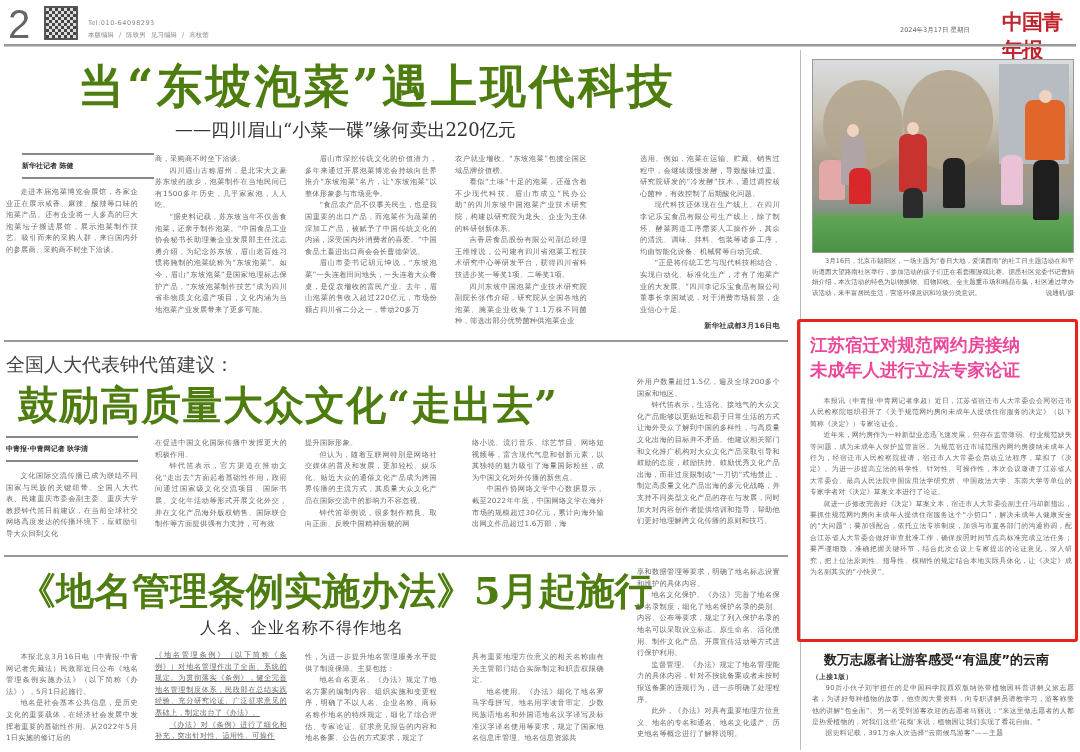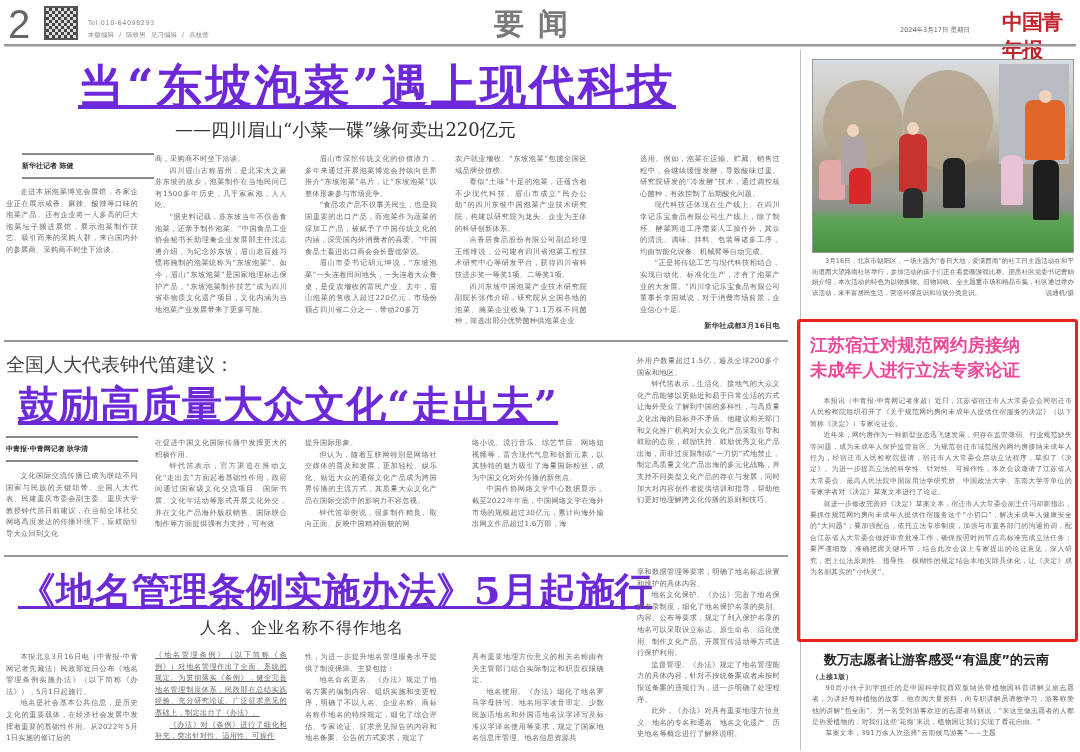--- a/index.html
+++ b/index.html
@@ -19,21 +19,21 @@
   .rule-top { position: absolute; left: 4px; top: 44px; width: 1072px; height: 3px; background: #9a9a9a; border-bottom: 1px solid #ccc; }
 
   
   .col { position: absolute; font-size: 7.2px; line-height: 11.6px; color: #6a6a6a; text-align: justify; overflow: hidden; letter-spacing: .3px; }
   .col p { text-indent: 2em; }
   .col p.noind { text-indent: 0; }
   .sig { text-align: right; font-weight: bold; color: #444; }
 
   .byline { position: absolute; font-size: 7px; color: #333; font-weight: bold; padding: 6px 0; border-top: 2px solid #888; border-bottom: 2px solid #888; }
 
-  .h1 { position: absolute; font-family: "DejaVu Serif", serif; font-weight: bold; color: #6d28d9; white-space: nowrap; text-decoration: underline; }
+  .h1 { position: absolute; font-family: "DejaVu Serif", serif; font-weight: bold; color: #4d7c0f; white-space: nowrap; }
   .h2 { position: absolute; font-family: "DejaVu Serif", serif; color: #333; white-space: nowrap; }
 
   .hrule { position: absolute; height: 2px; background: #999; }
   .vrule { position: absolute; width: 1px; background: #bbb; }
 
   
   .photo { position: absolute; left: 812px; top: 59px; width: 262px; height: 194px; overflow: hidden; border: 1px solid #999;
     background: linear-gradient(to bottom, #d9dde0 0%, #c9c2b5 30%, #a59a85 55%, #9a9890 70%, #8a8f86 78%, #5fa457 82%, #4a9243 100%); }
   .photo .bld { position: absolute; right: 4px; top: 4px; width: 70px; height: 100px; background: #b7bcc3; }
   .photo .tree { position: absolute; border-radius: 50%; background: #b3a48d; opacity: .85; }
@@ -49,21 +49,20 @@
   .small-title { position: absolute; left: 824px; top: 651px; font-size: 13px; font-weight: bold; color: #222; font-family: "DejaVu Sans", sans-serif; white-space: nowrap; }
 </style>
 </head>
 <body>
 
 <div class="masthead">
   <div class="page-num">2</div>
   <div class="qr"></div>
   <div class="tel">Tel:010-64098293</div>
   <div class="editors">本版编辑 / 陈铁男  见习编辑 / 高枝蕾</div>
-  <div class="section">要闻</div>
   <div class="date">2024年3月17日 星期日</div>
   <div class="logo">中国青年报</div>
 </div>
 <div class="rule-top"></div>
 
 <div class="h1" style="left:78px;top:56px;font-size:46px;letter-spacing:3px;">当“东坡泡菜”遇上现代科技</div>
 <div class="h2" style="left:175px;top:118px;font-size:18px;">——四川眉山“小菜一碟”缘何卖出220亿元</div>
 
 <div class="byline" style="left:6px;top:153px;width:132px;margin-left:16px;">新华社记者 陈健</div>
 
@@ -131,21 +130,21 @@
 </div>
 <div class="col" style="left:305px;top:437px;width:132px;height:115px;">
   <p class="noind">提升国际形象。</p>
   <p>但认为，随着互联网特别是网络社交媒体的普及和发展，更加轻松、娱乐化、贴近大众的通俗文化产品成为跨国界传播的主流方式，其质量大众文化产品在国际交流中的影响力不容忽视。</p>
   <p>钟代笛举例说，很多制作精良、取向正面、反映中国精神面貌的网</p>
 </div>
 <div class="col" style="left:472px;top:437px;width:132px;height:115px;">
   <p class="noind">络小说、流行音乐、综艺节目、网络短视频等，富含现代气息和创新元素，以其独特的魅力吸引了海量国际粉丝，成为中国文化对外传播的新焦点。</p>
   <p>中国作协网络文学中心数据显示，截至2022年年底，中国网络文学在海外市场的规模超过30亿元，累计向海外输出网文作品超过1.6万部，海</p>
 </div>
-<div class="col" style="left:637px;top:355px;width:143px;height:197px;">
+<div class="col" style="left:637px;top:376px;width:143px;height:197px;">
   <p class="noind">外用户数量超过1.5亿，遍及全球200多个国家和地区。</p>
   <p>钟代笛表示，生活化、接地气的大众文化产品能够以更贴近和易于日常生活的方式让海外受众了解到中国的多样性，与高质量文化出海的目标并不矛盾。他建议相关部门和文化推广机构对大众文化产品采取引导和鼓励的态度，鼓励扶持、鼓励优秀文化产品出海，而非过度限制或“一刀切”式地禁止，制定高质量文化产品出海的多元化战略，并支持不同类型文化产品的存在与发展，同时加大对内容创作者提供培训和指导，帮助他们更好地理解跨文化传播的原则和技巧。</p>
 </div>
 
 <div class="hrule" style="left:4px;top:555px;width:784px;"></div>
 
 <div class="h1" style="left:18px;top:566px;font-size:38px;">《地名管理条例实施办法》5月起施行</div>
 <div class="h2" style="left:200px;top:618px;font-size:16px;letter-spacing:1px;">人名、企业名称不得作地名</div>
 
 <div class="col" style="left:6px;top:651px;width:132px;height:101px;">
@@ -179,14 +178,14 @@
 <div class="col" style="left:810px;top:396px;width:262px;height:236px;font-size:6.8px;line-height:11.4px;">
   <p>本报讯（中青报·中青网记者李超）近日，江苏省宿迁市人大常委会会同宿迁市人民检察院组织召开了《关于规范网约房向未成年人提供住宿服务的决定》（以下简称《决定》）专家论证会。</p>
   <p>近年来，网约房作为一种新型业态迅飞速发展，但存在监管薄弱、行业规范缺失等问题，成为未成年人保护监管盲区。为规范宿迁市域范围内网约房接纳未成年人行为，经宿迁市人民检察院提请，宿迁市人大常委会启动立法程序，草拟了《决定》。为进一步提高立法的科学性、针对性、可操作性，本次会议邀请了江苏省人大常委会、最高人民法院中国应用法学研究所、中国政法大学、东南大学等单位的专家学者对《决定》草案文本进行了论证。</p>
   <p>就进一步修改完善好《决定》草案文本，宿迁市人大常委会副主任冯却新指出，要抓住规范网约房向未成年人提供住宿服务这个“小切口”，解决未成年人健康安全的“大问题”；要加强配合，依托立法专班制度，加强与市直各部门的沟通协调，配合江苏省人大常委会做好审查批准工作，确保按照时间节点高标准完成立法任务；要严谨细致，准确把握关键环节，结合此次会议上专家提出的论证意见，深入研究，把上位法原则性、指导性、模糊性的规定结合本地实际具体化，让《决定》成为名副其实的“小快灵”。</p>
 </div>
 
 <div class="small-title">数万志愿者让游客感受“有温度”的云南</div>
 <div class="col" style="left:812px;top:672px;width:262px;height:80px;font-size:6.8px;line-height:11.2px;">
   <p class="noind" style="font-weight:bold;color:#444;">（上接1版）</p>
   <p>90后小伙子刘宇担任的是中国科学院西双版纳热带植物园科普讲解义旅志愿者，为讲好每种植物的故事，他查阅大量资料，向专职讲解员请教学习，游客称赞他的讲解“包全面”。另一名受到游客欢迎的志愿者马丽说：“来这里做志愿者的人都是热爱植物的，对我们这些‘花痴’来说，植物园让我们实现了看花自由。”</p>
-  <p>草案文本，391万余人次选择“云南候鸟游客”——主题</p>
+  <p>据史料记载，391万余人次选择“云南候鸟游客”——主题</p>
 </div>
 
 </body></html>

